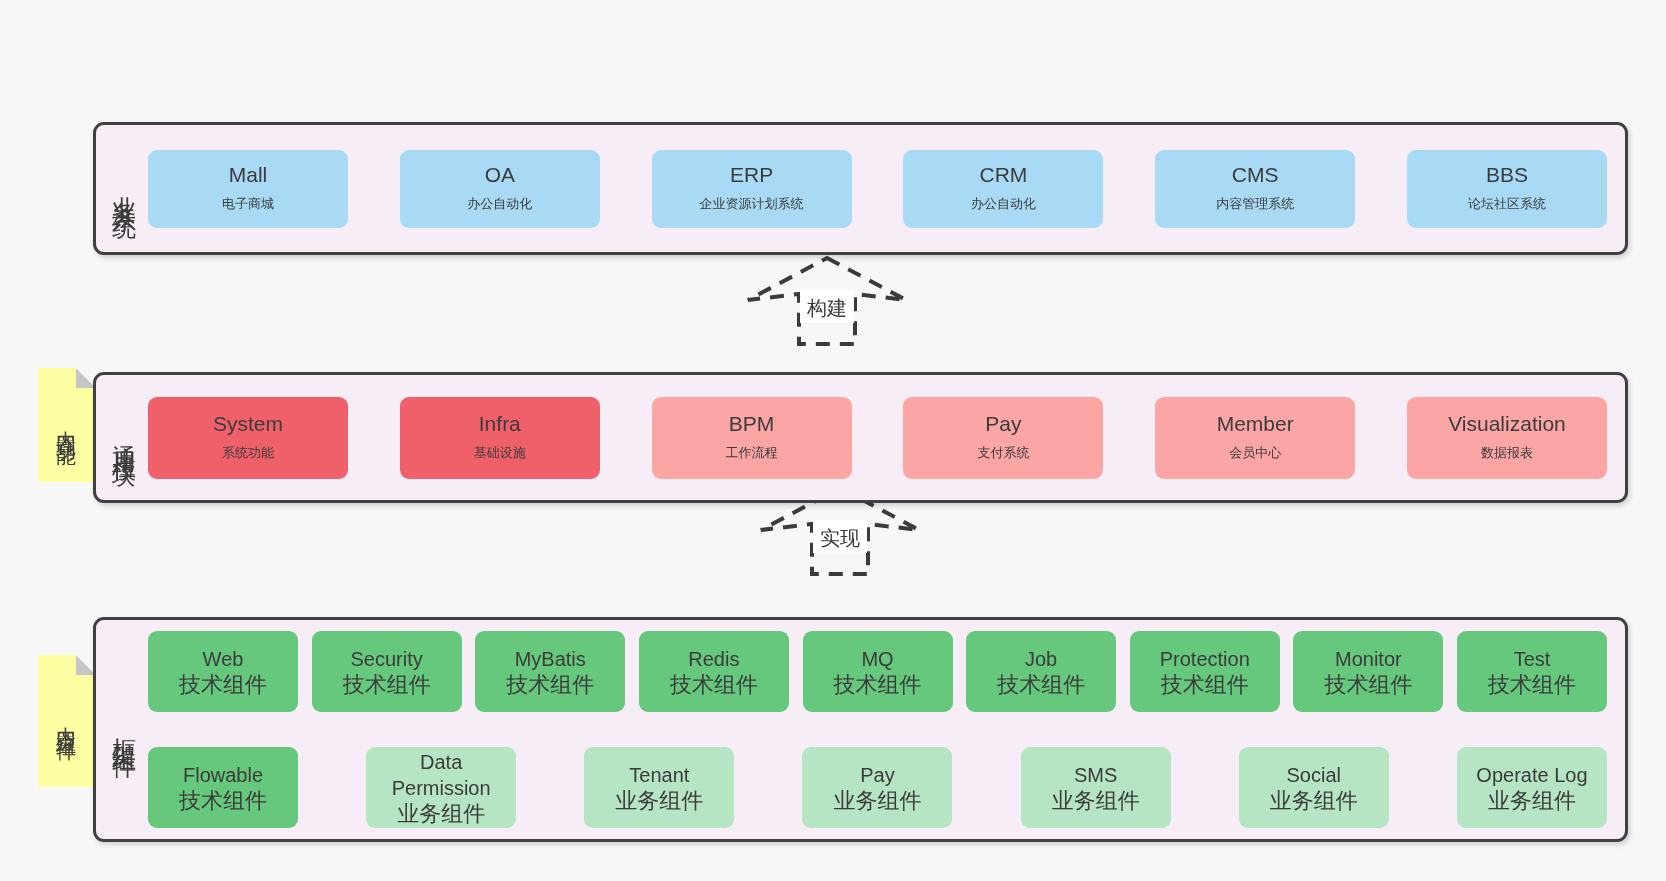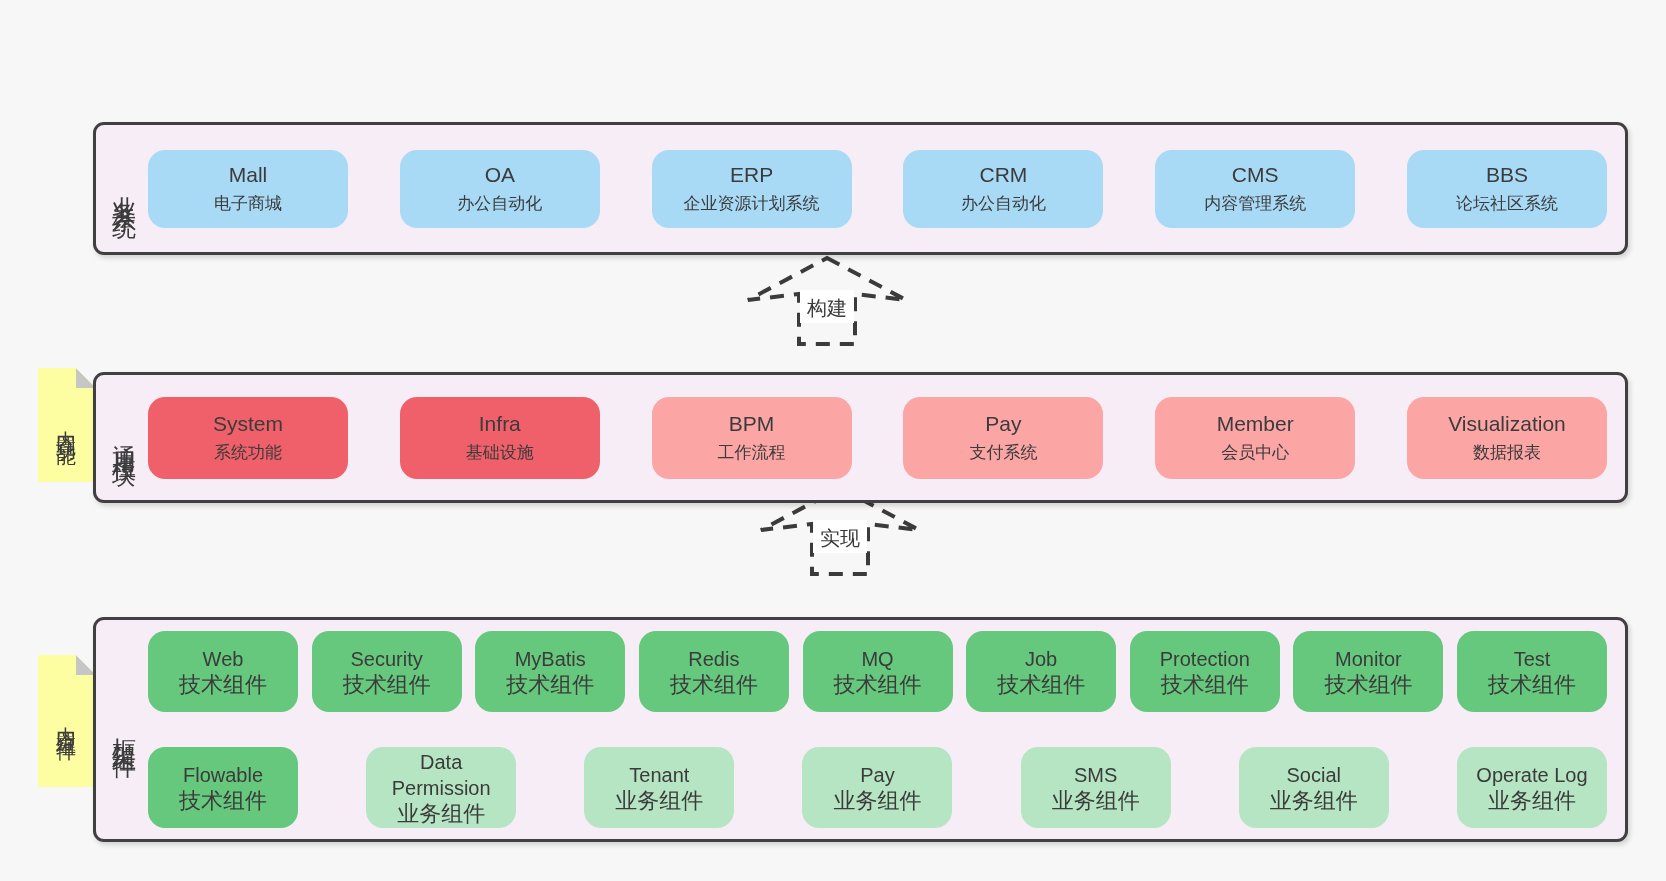--- a/index.html
+++ b/index.html
@@ -22,28 +22,28 @@
     font-size:24px;letter-spacing:6px;flex:0 0 34px;text-align:center;
     margin-left:10px;color:#3b3b3b;
   }
   .boxes{
     flex:1;display:flex;justify-content:space-between;align-items:center;
     padding:0 18px 0 8px;
   }
   .panel-3 .boxes{flex-wrap:wrap;align-content:center;row-gap:35px;}
   
   .box{
-    border-radius:17px;display:flex;flex-direction:column;justify-content:center;
+    border-radius:9px;display:flex;flex-direction:column;justify-content:center;
     align-items:center;text-align:center;box-sizing:border-box;padding:2px 8px;
   }
   .panel-1 .box{width:200px;height:78px;}
   .panel-2 .box{width:200px;height:82px;}
   .panel-3 .box{width:150px;height:81px;}
   .box-title{font-size:21px;line-height:31px;}
-  .box-subtitle{font-size:17px;line-height:28px;}
+  .box-subtitle{font-size:13px;line-height:28px;}
   .panel-3 .box-title{font-size:20px;line-height:26px;}
   .panel-3 .box-subtitle{font-size:22px;line-height:25px;}
   .blue{background:#a8daf6;}
   .red{background:#f0606a;}
   .pink{background:#fca5a5;}
   .green{background:#65c87d;}
   .green-light{background:#b6e5c3;}
   
   .note{
     position:absolute;left:38px;width:58px;background:#fdfda1;z-index:1;

